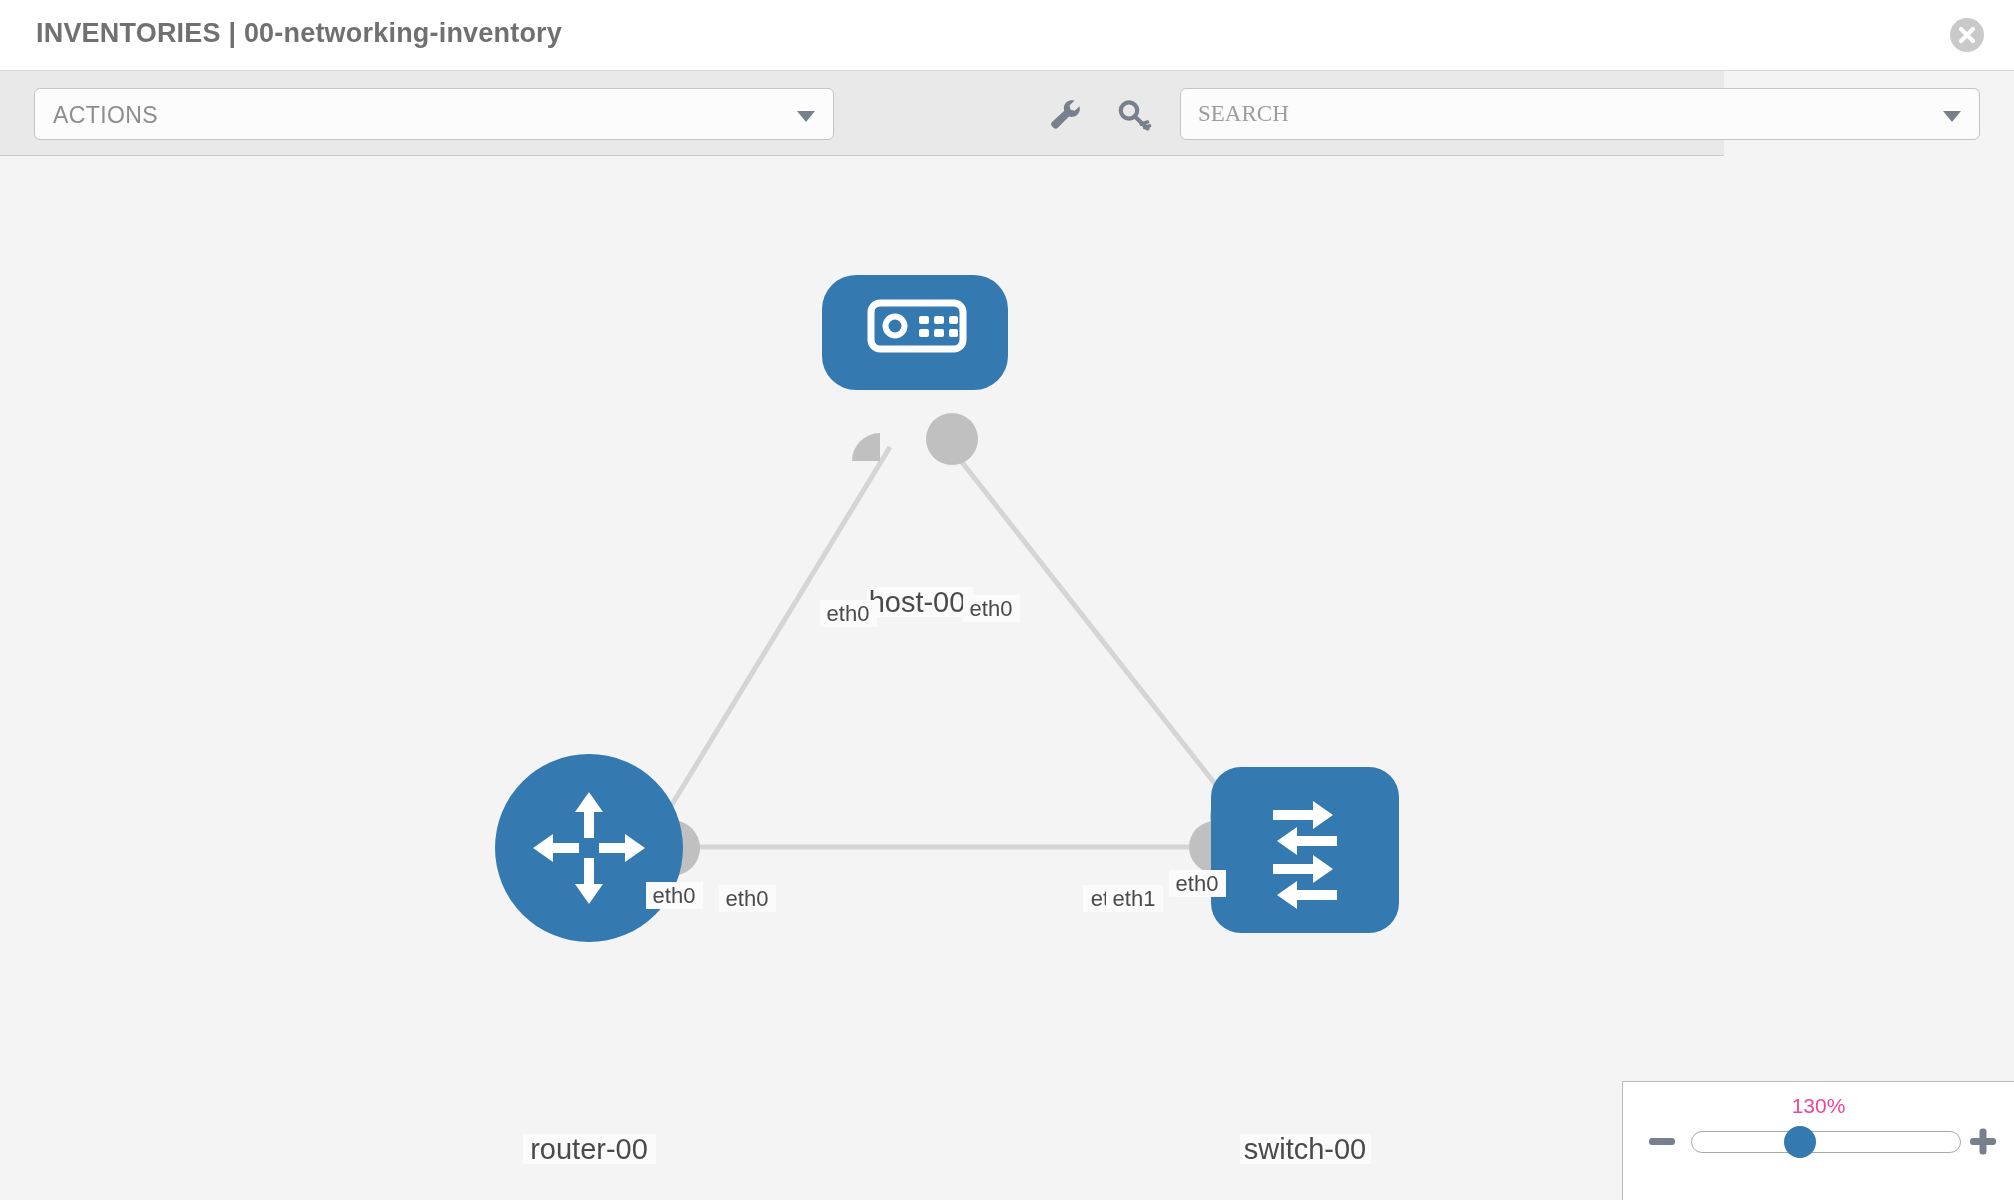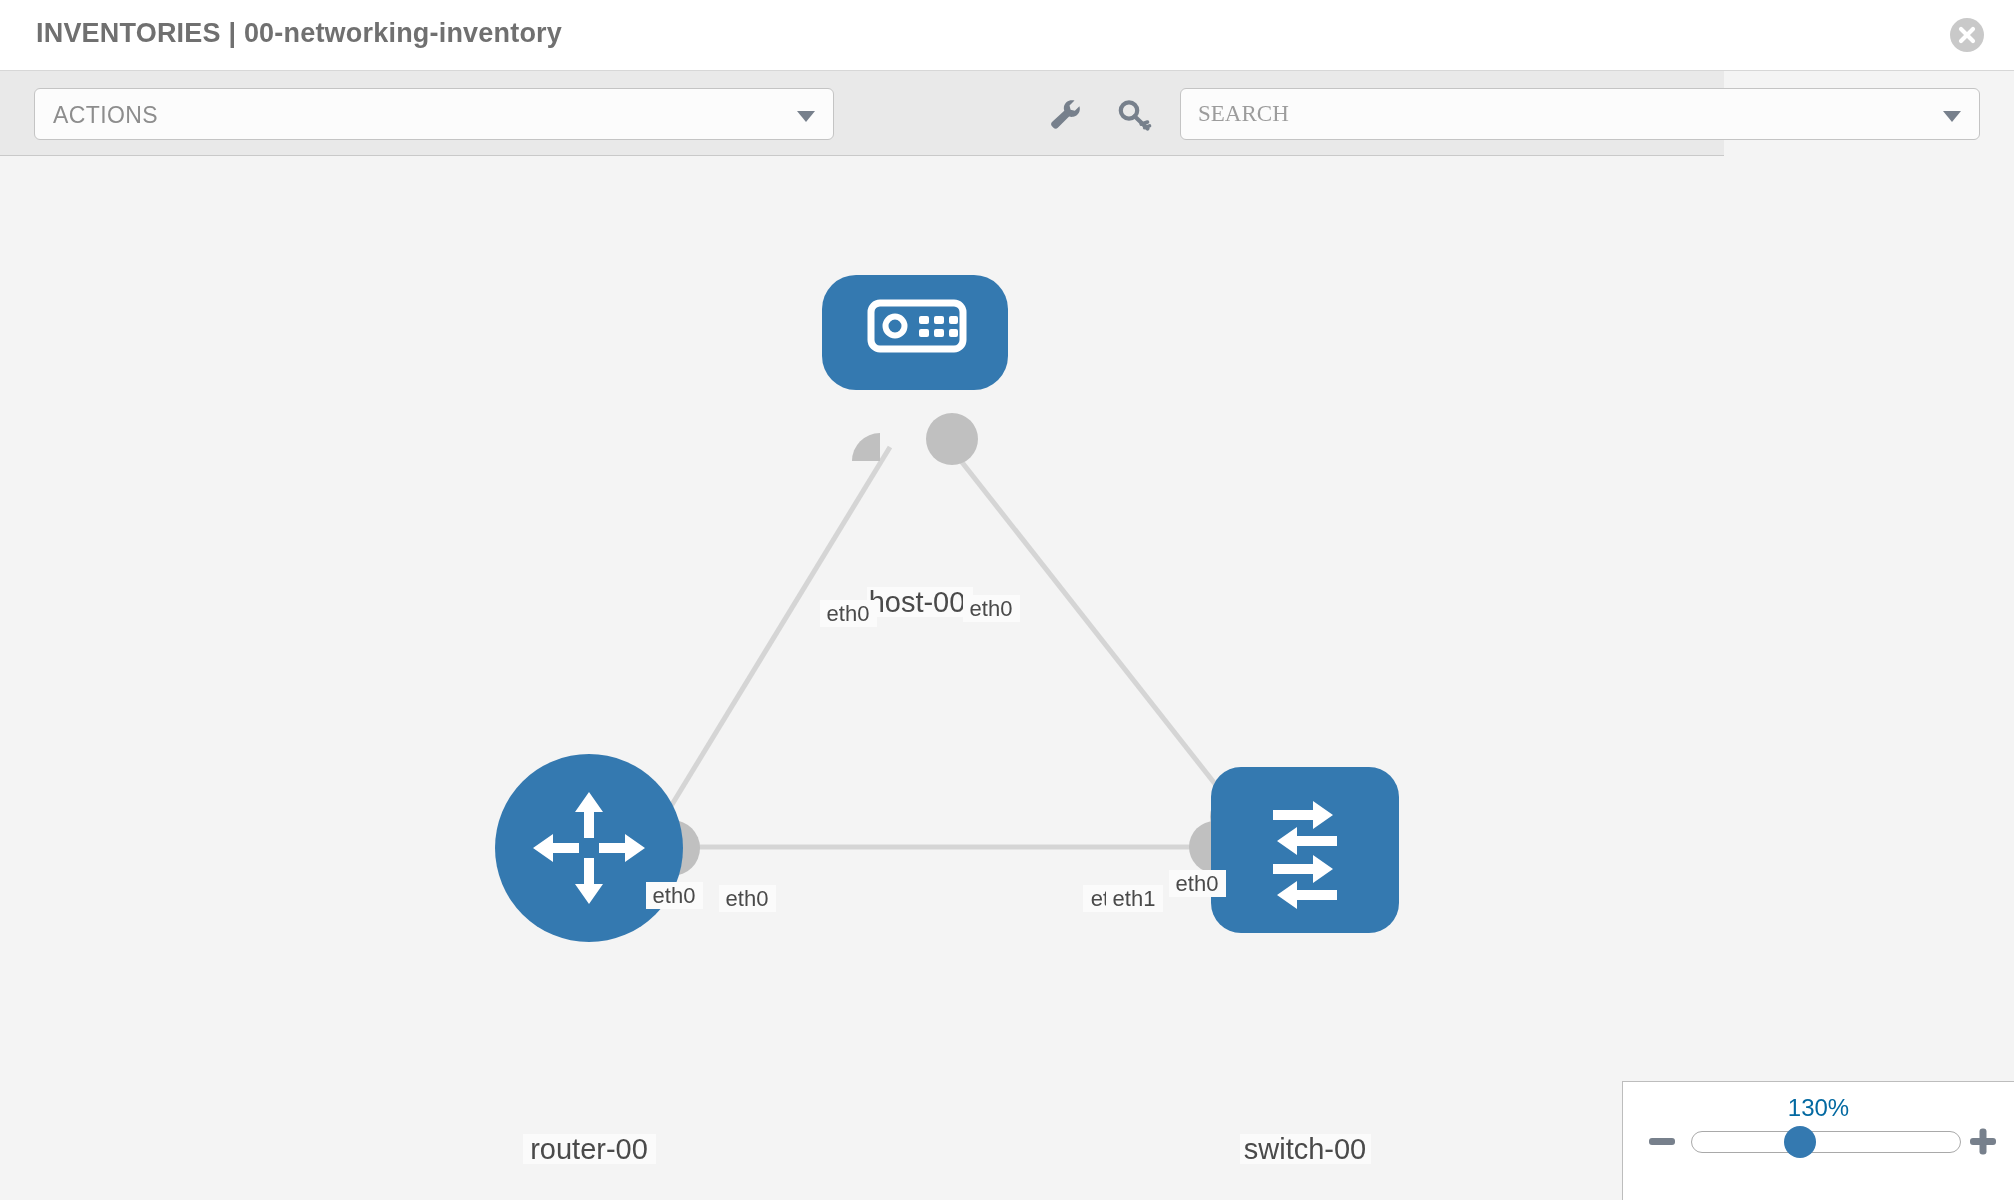--- a/index.html
+++ b/index.html
@@ -179,22 +179,22 @@
     background: #ffffff;
     border: 1px solid #bdbdbd;
     border-right: none;
     border-bottom: none;
   }
   .zoom-value {
     position: absolute;
     left: 0; right: 0;
     top: 12px;
     text-align: center;
-    font-size: 24px;
-    color: #0369a1;
+    font-size: 21px;
+    color: #ec4899;
   }
   .zoom-minus, .zoom-plus {
     position: absolute;
     top: 42px;
     width: 34px;
     height: 34px;
     border: none;
     background: transparent;
     padding: 0;
     cursor: pointer;

